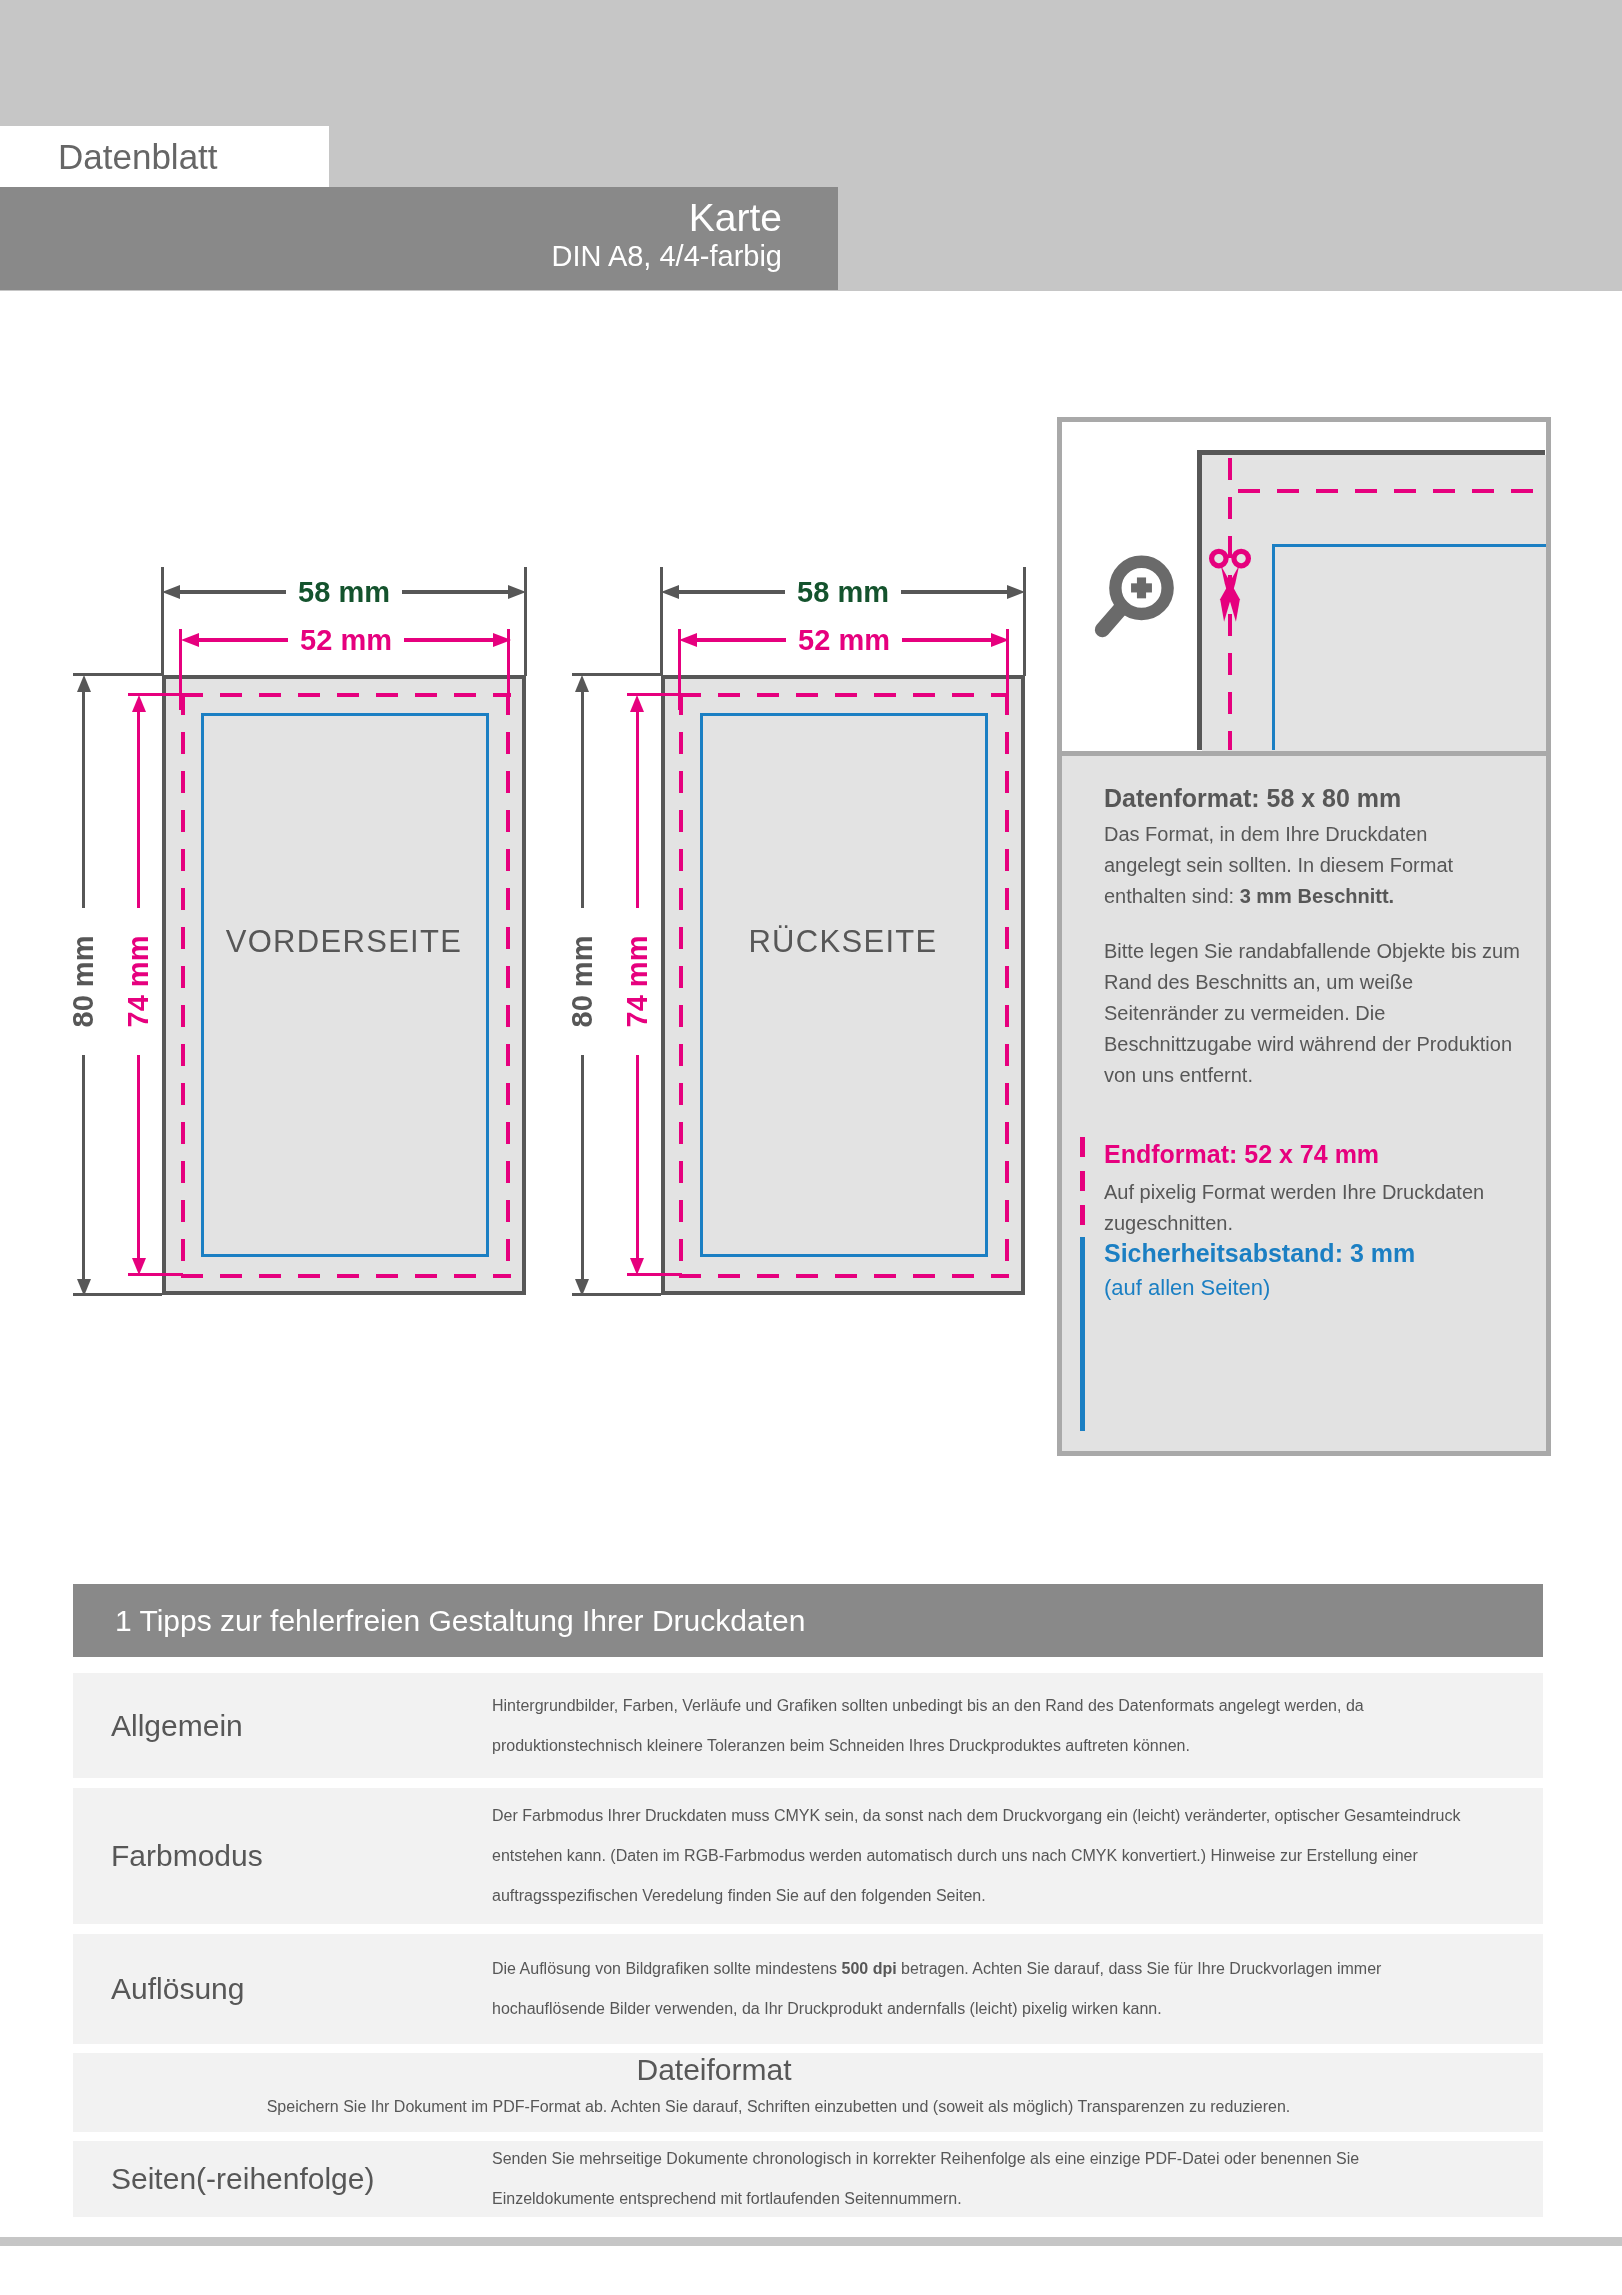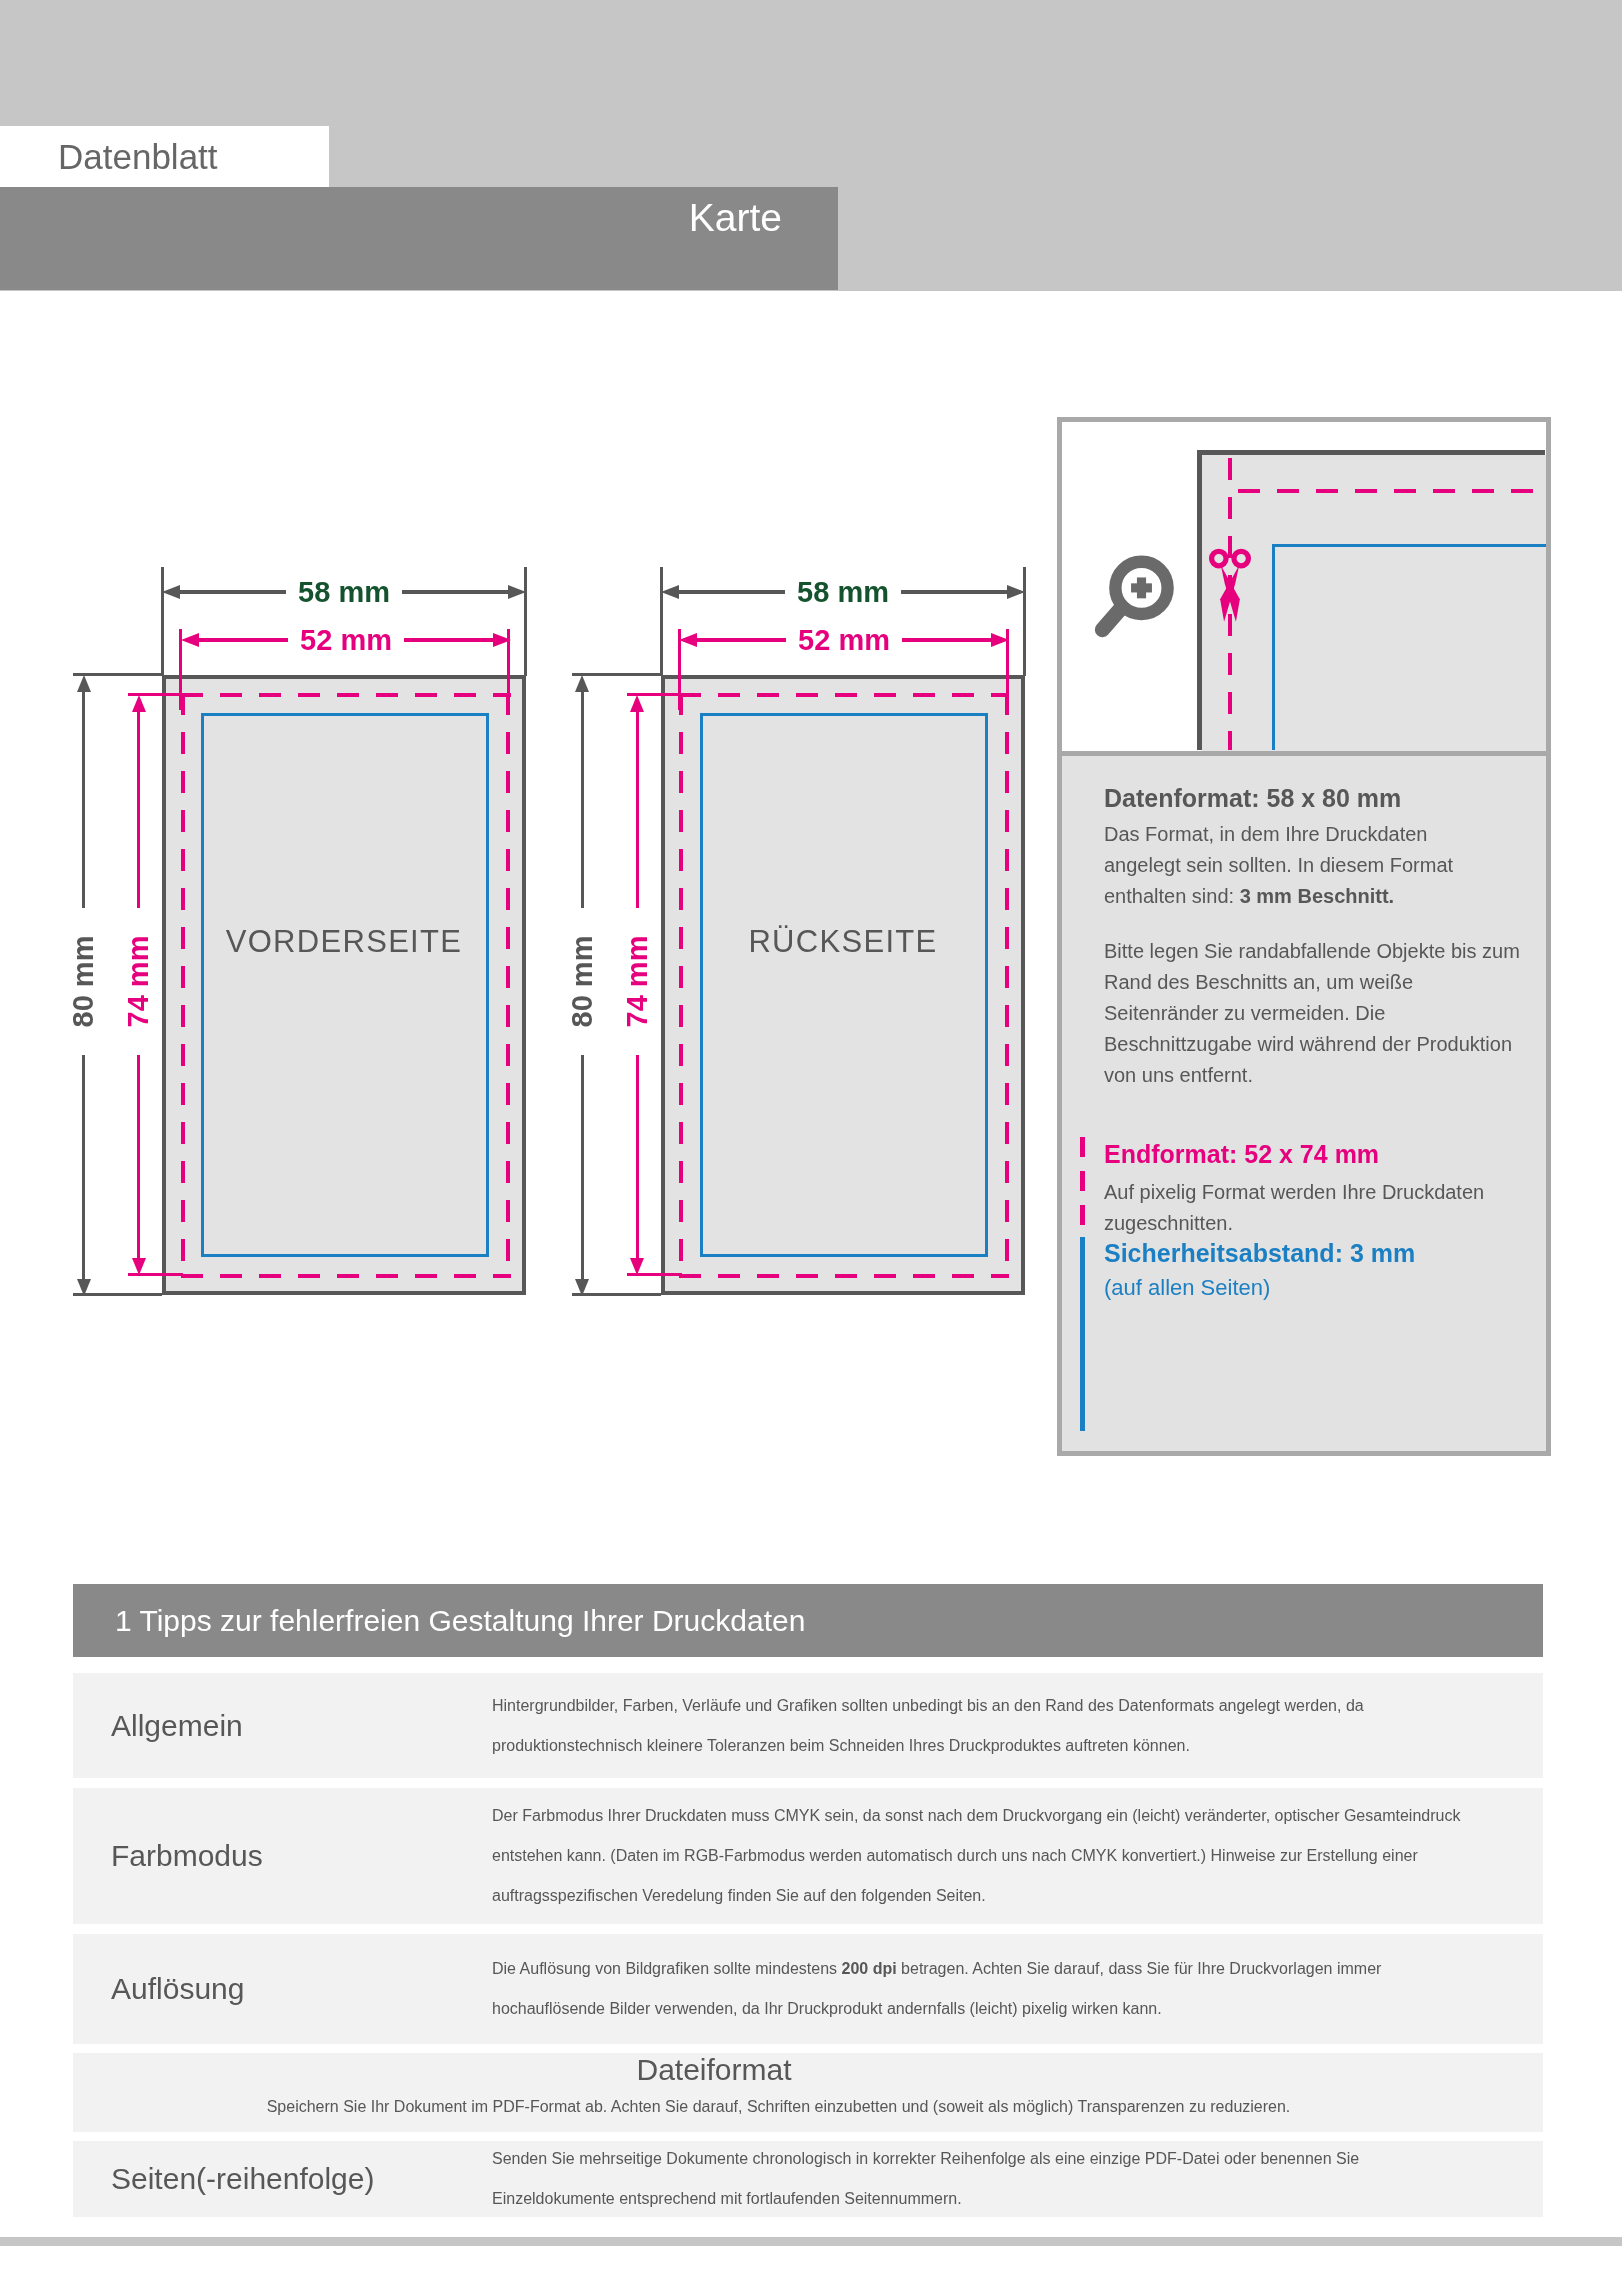--- a/index.html
+++ b/index.html
@@ -65,20 +65,21 @@
 </head>
 <body>
 
 <div id="page">
   <div class="band-top"></div>
   <div class="band-bottom"></div>
 
   <div class="titlebox">Datenblatt</div>
   <div class="productbar">
     <div class="p-name">Karte</div>
+    <div class="p-sub">DIN A8, 4/4-farbig</div>
   </div>
 
   <div class="card" style="left:162px;top:675px;"></div>
   <div class="hdash" style="left:181px;top:693px;width:330px;"></div>
   <div class="hdash" style="left:181px;top:1274px;width:330px;"></div>
   <div class="vdash" style="left:181px;top:693px;height:585px;"></div>
   <div class="vdash" style="left:506px;top:693px;height:585px;"></div>
   <div class="safe" style="left:201px;top:713px;"></div>
   <div class="cardlbl" style="left:162px;top:924px;">VORDERSEITE</div>
 
@@ -204,21 +205,21 @@
   <div class="trow" style="top:1673px;height:105px;">
     <div class="tlabel">Allgemein</div>
     <div class="tbody">Hintergrundbilder, Farben, Verläufe und Grafiken sollten unbedingt bis an den Rand des Datenformats angelegt werden, da produktionstechnisch kleinere Toleranzen beim Schneiden Ihres Druckproduktes auftreten können.</div>
   </div>
   <div class="trow" style="top:1788px;height:136px;">
     <div class="tlabel">Farbmodus</div>
     <div class="tbody">Der Farbmodus Ihrer Druckdaten muss CMYK sein, da sonst nach dem Druckvorgang ein (leicht) veränderter, optischer Gesamteindruck entstehen kann. (Daten im RGB-Farbmodus werden automatisch durch uns nach CMYK konvertiert.) Hinweise zur Erstellung einer auftragsspezifischen Veredelung finden Sie auf den folgenden Seiten.</div>
   </div>
   <div class="trow" style="top:1934px;height:110px;">
     <div class="tlabel">Auflösung</div>
-    <div class="tbody">Die Auflösung von Bildgrafiken sollte mindestens <b>200 dpi</b> betragen. Achten Sie darauf, dass Sie für Ihre Druckvorlagen immer hochauflösende Bilder verwenden, da Ihr Druckprodukt andernfalls (leicht) pixelig wirken kann.</div>
+    <div class="tbody">Die Auflösung von Bildgrafiken sollte mindestens <b>500 dpi</b> betragen. Achten Sie darauf, dass Sie für Ihre Druckvorlagen immer hochauflösende Bilder verwenden, da Ihr Druckprodukt andernfalls (leicht) pixelig wirken kann.</div>
   </div>
   <div class="trow" style="top:2053px;height:79px;flex-direction:column;">
     <div class="tlabel">Dateiformat</div>
     <div class="tbody">Speichern Sie Ihr Dokument im PDF-Format ab. Achten Sie darauf, Schriften einzubetten und (soweit als möglich) Transparenzen zu reduzieren.</div>
   </div>
   <div class="trow" style="top:2141px;height:76px;">
     <div class="tlabel">Seiten(-reihenfolge)</div>
     <div class="tbody">Senden Sie mehrseitige Dokumente chronologisch in korrekter Reihenfolge als eine einzige PDF-Datei oder benennen Sie Einzeldokumente entsprechend mit fortlaufenden Seitennummern.</div>
   </div>
 </div>

